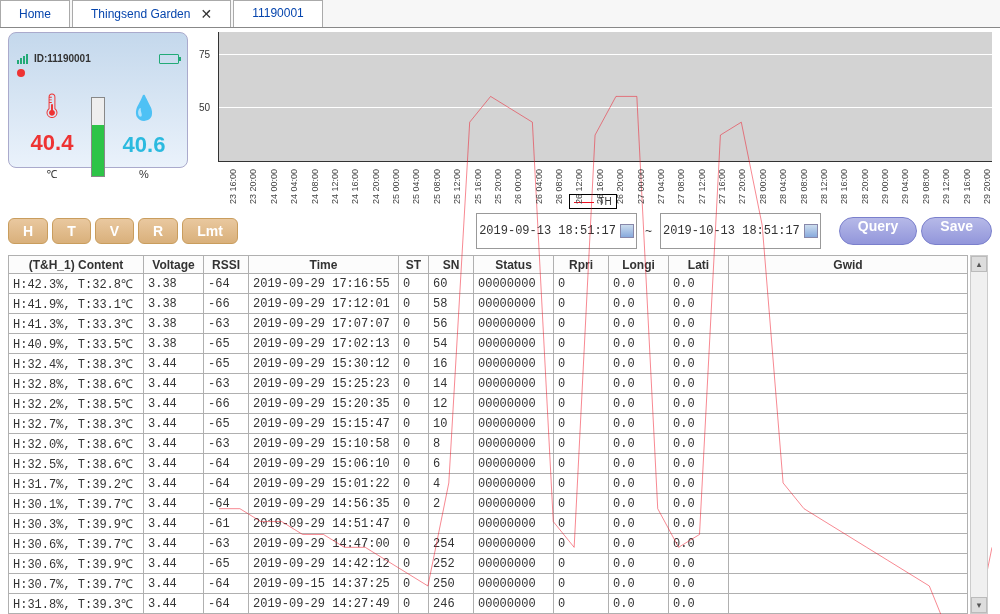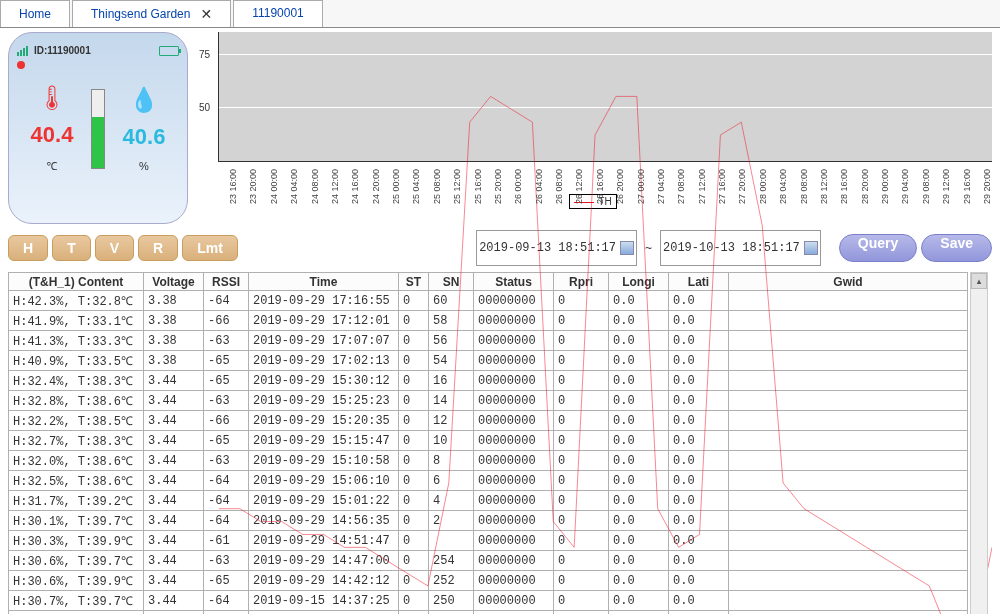--- a/index.html
+++ b/index.html
@@ -3,21 +3,21 @@
 <meta charset="utf-8">
 <style>
   * { box-sizing: border-box; margin: 0; padding: 0; }
   body { font-family: Arial, sans-serif; font-size: 12px; background: #fff; width: 1000px; height: 614px; overflow: hidden; color: #333; }
   .tabs { display: flex; border-bottom: 1px solid #888; height: 28px; background: #f7f7f7; }
   .tab { padding: 5px 18px; border: 1px solid #aaa; border-bottom: none; margin-right: 2px; display: flex; align-items: center; gap: 10px; background: #fff; cursor: pointer; color: #0645ad; }
   .tab.active { background: #fff; font-weight: normal; flex-direction: column; }
   .tab .close { color: #333; font-size: 14px; cursor: pointer; }
   .content { padding: 4px 8px; }
   .top-row { display: flex; gap: 6px; align-items: stretch; margin-bottom: 6px; }
-  .device-card { width: 180px; height: 192px; background: linear-gradient(#c4d8ec, #eaf2fb); border: 1px solid #aac; border-radius: 24px; padding: 12px 8px; position: relative; }
+  .device-card { width: 180px; height: 136px; background: linear-gradient(#c4d8ec, #eaf2fb); border: 1px solid #aac; border-radius: 8px; padding: 20px 8px; position: relative; }
   .dev-top { display: flex; justify-content: space-between; align-items: center; font-size: 10px; color: #333; }
   .signal { display: inline-flex; align-items: flex-end; gap: 1px; }
   .signal span { width: 2px; background: #2a7; }
   .battery { width: 20px; height: 10px; border: 1px solid #2a7; border-radius: 1px; position: relative; }
   .battery::after { content:""; position:absolute; right:-3px; top:2px; width:2px; height:4px; background:#2a7; }
   .battery-fill { background:#2a7; height:100%; width:90%; }
   .rec-dot { width:8px; height:8px; border-radius:50%; background:#e33; display:inline-block; }
   .dev-main { display:flex; justify-content: space-between; align-items:center; margin-top:12px; }
   .metric { text-align:center; width: 70px; }
   .metric .icon { font-size: 24px; }

